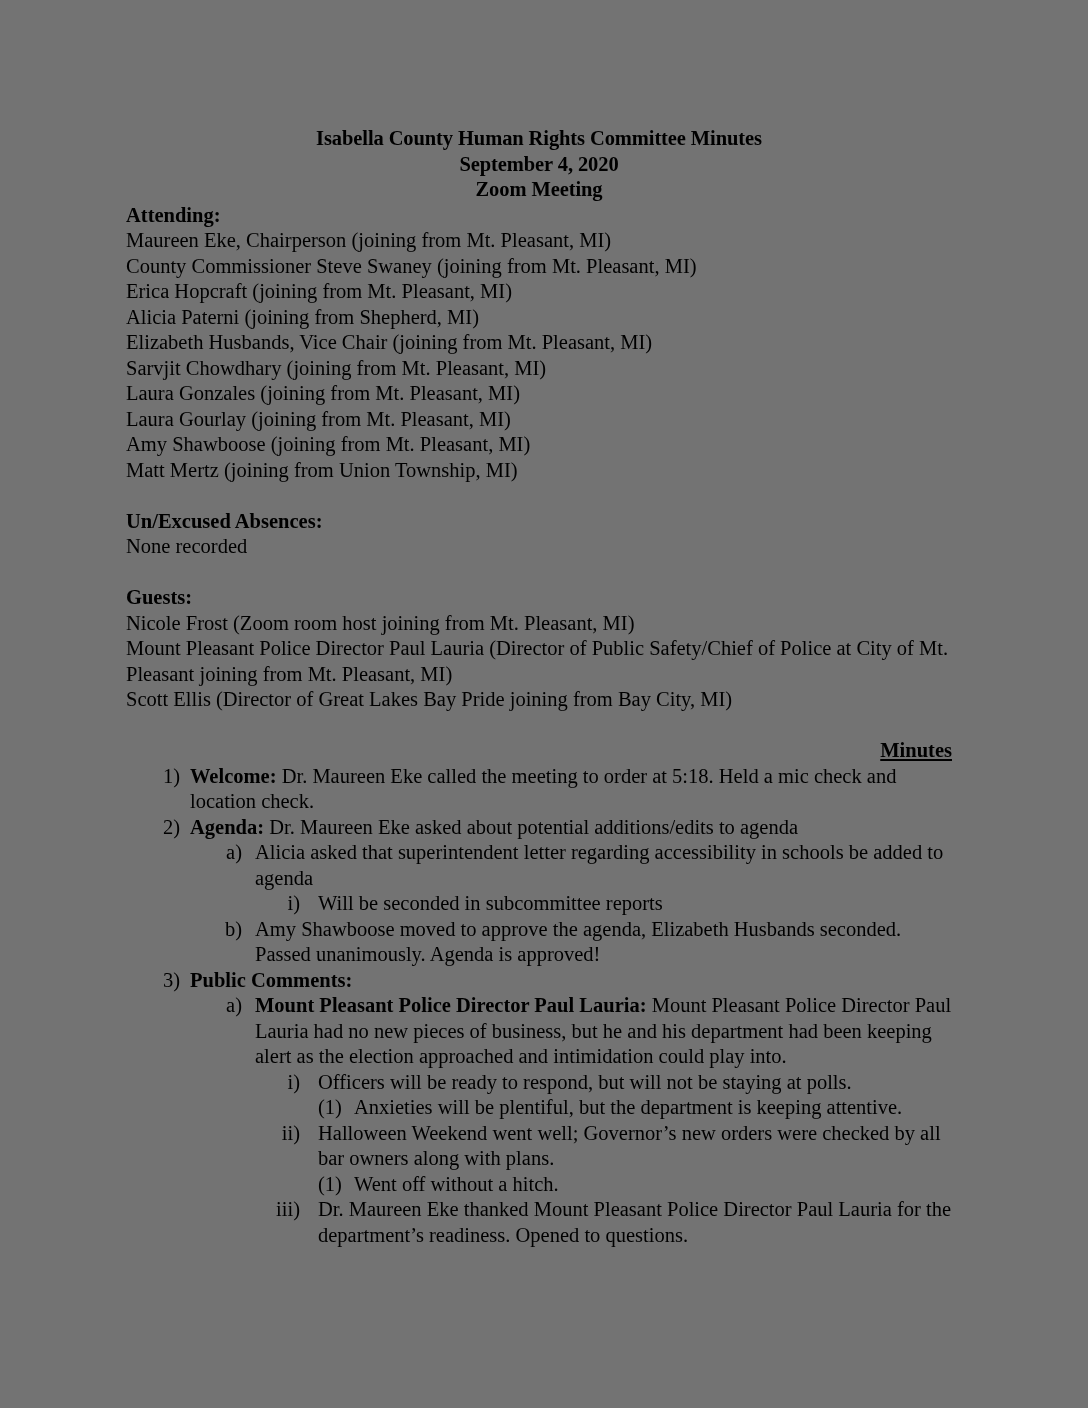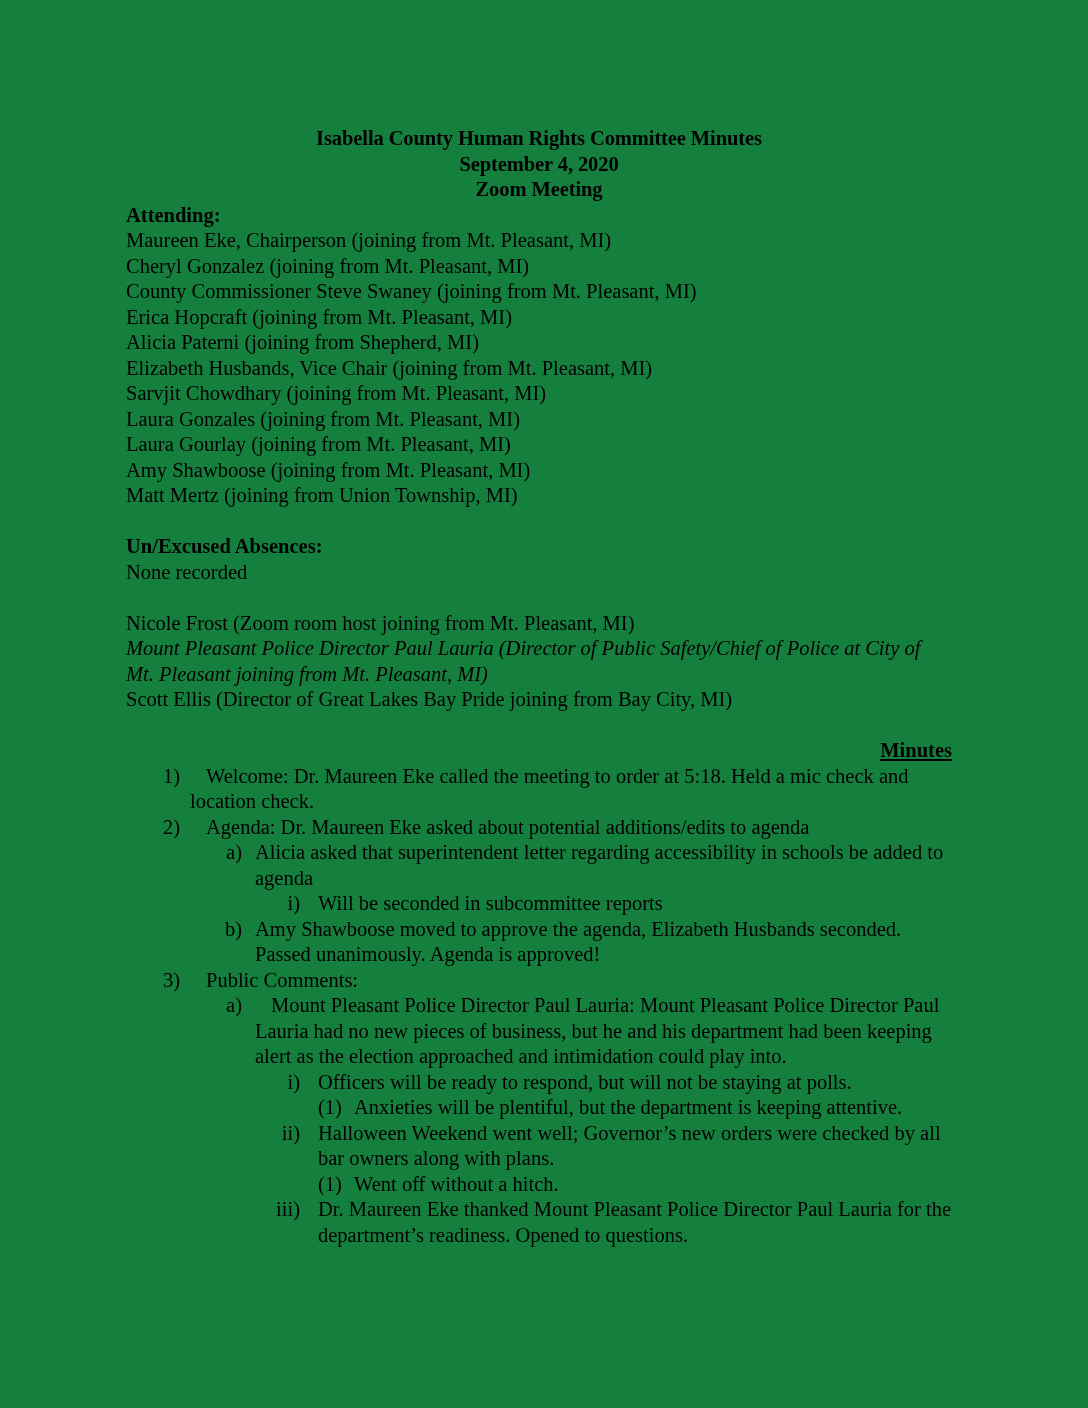--- a/index.html
+++ b/index.html
@@ -11,21 +11,21 @@
     width: 1088px;
     height: 1408px;
     font-family: "Liberation Serif", "DejaVu Serif", serif;
     color: #000000;
     -webkit-font-smoothing: none;
   }
   .page {
     position: relative;
     width: 1088px;
     height: 1408px;
-    background: #15803d;
+    background: #737373;
     box-sizing: border-box;
     padding: 0;
     overflow: hidden;
   }
   .doc {
     position: absolute;
     left: 126px;
     top: 126px;
     width: 826px;
   }
@@ -49,21 +49,20 @@
   .plain-line {
     font-size: 20.5px;
     line-height: 25.5px;
     margin: 0;
     white-space: nowrap;
   }
   .plain-wrap {
     font-size: 20.5px;
     line-height: 25.5px;
     margin: 0;
-    font-style: italic;
   }
   .spacer-line {
     height: 25.5px;
   }
   .minutes-head {
     text-align: right;
     font-weight: bold;
     font-size: 20.5px;
     line-height: 25.5px;
     margin: 0;
@@ -87,59 +86,59 @@
     position: absolute;
     text-align: right;
     font-size: 20.5px;
     line-height: 25.5px;
   }
   .lvl1 > .marker { left: 28px;  width: 26px; }
   .lvl2 > .marker { left: 88px;  width: 28px; }
   .lvl3 > .marker { left: 128px; width: 46px; }
   .lvl4 > .marker { left: 192px; width: 32px; text-align: left; }
 
-  .b { font-weight: normal; margin-left: 16px; }
+  .b { font-weight: bold; }
 
   
   .doc {
     filter: contrast(1.04);
   }
 </style>
 </head>
 <body>
 
 <div class="page">
   <div class="doc">
 
     <div class="title-block">
       <span class="title-line">Isabella County Human Rights Committee Minutes</span>
       <span class="title-line">September 4, 2020</span>
       <span class="title-line">Zoom Meeting</span>
     </div>
 
     <div class="section-head">Attending:</div>
     <div class="plain-line">Maureen Eke, Chairperson (joining from Mt. Pleasant, MI)</div>
-    <div class="plain-line">Cheryl Gonzalez (joining from Mt. Pleasant, MI)</div>
     <div class="plain-line">County Commissioner Steve Swaney (joining from Mt. Pleasant, MI)</div>
     <div class="plain-line">Erica Hopcraft (joining from Mt. Pleasant, MI)</div>
     <div class="plain-line">Alicia Paterni (joining from Shepherd, MI)</div>
     <div class="plain-line">Elizabeth Husbands, Vice Chair (joining from Mt. Pleasant, MI)</div>
     <div class="plain-line">Sarvjit Chowdhary (joining from Mt. Pleasant, MI)</div>
     <div class="plain-line">Laura Gonzales (joining from Mt. Pleasant, MI)</div>
     <div class="plain-line">Laura Gourlay (joining from Mt. Pleasant, MI)</div>
     <div class="plain-line">Amy Shawboose (joining from Mt. Pleasant, MI)</div>
     <div class="plain-line">Matt Mertz (joining from Union Township, MI)</div>
 
     <div class="spacer-line"></div>
 
     <div class="section-head">Un/Excused Absences:</div>
     <div class="plain-line">None recorded</div>
 
     <div class="spacer-line"></div>
 
+    <div class="section-head">Guests:</div>
     <div class="plain-line">Nicole Frost (Zoom room host joining from Mt. Pleasant, MI)</div>
     <div class="plain-wrap">Mount Pleasant Police Director Paul Lauria (Director of Public Safety/Chief of Police at City of Mt. Pleasant joining from Mt. Pleasant, MI)</div>
     <div class="plain-line">Scott Ellis (Director of Great Lakes Bay Pride joining from Bay City, MI)</div>
 
     <div class="spacer-line"></div>
 
     <div class="minutes-head"><span>Minutes</span></div>
 
     <div class="lvl1">
       <span class="marker">1)</span>

